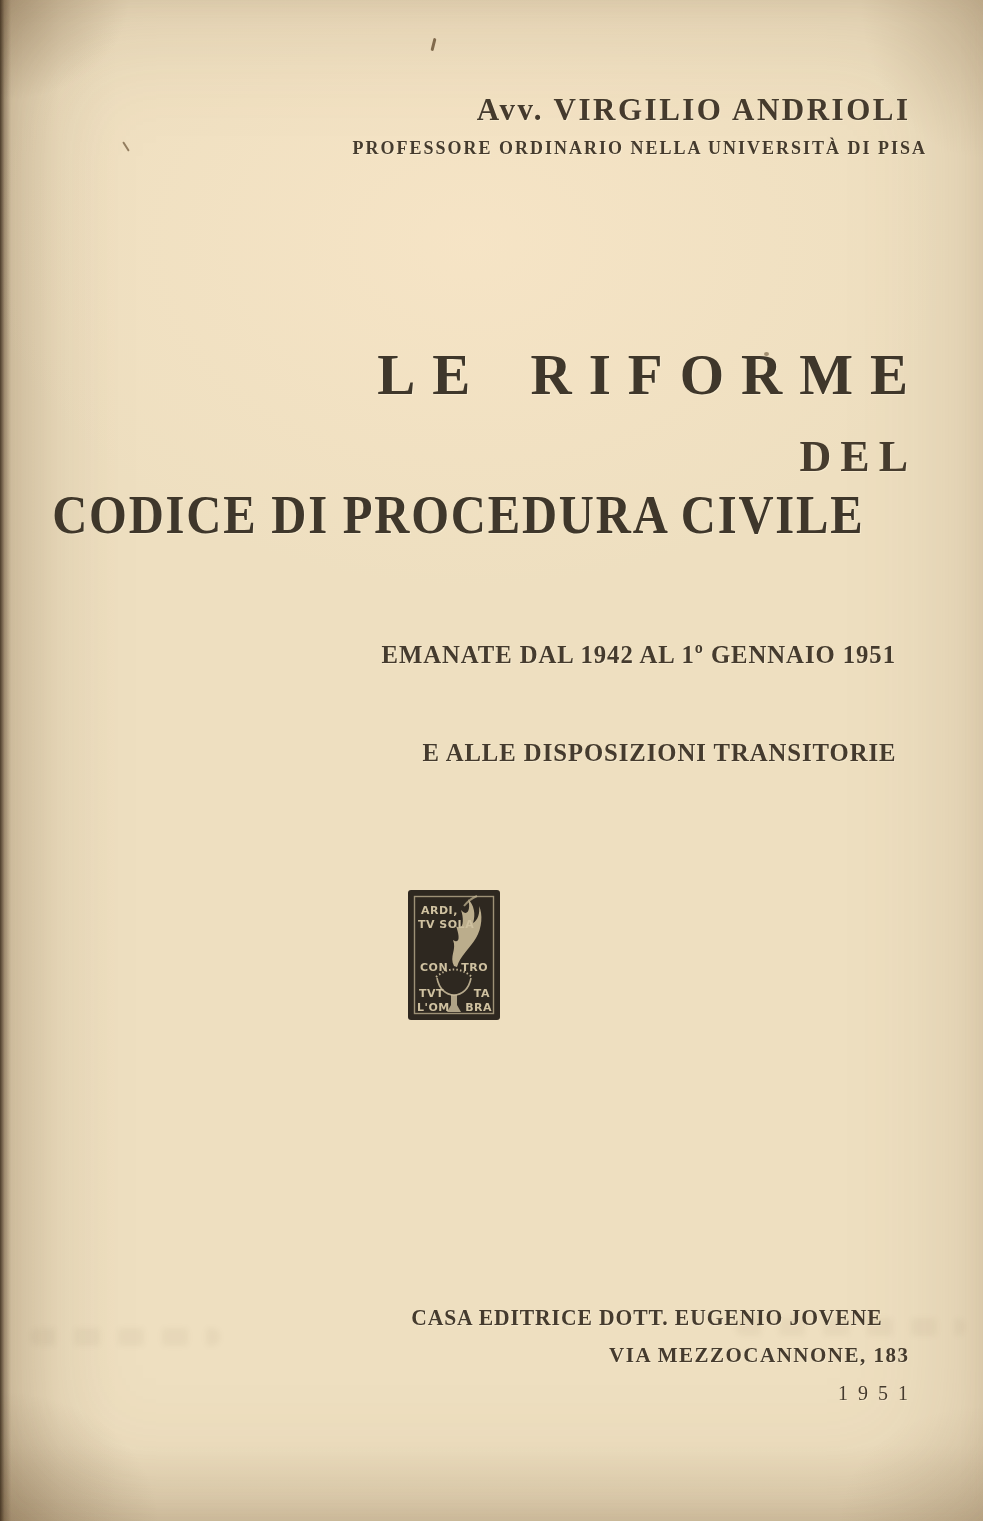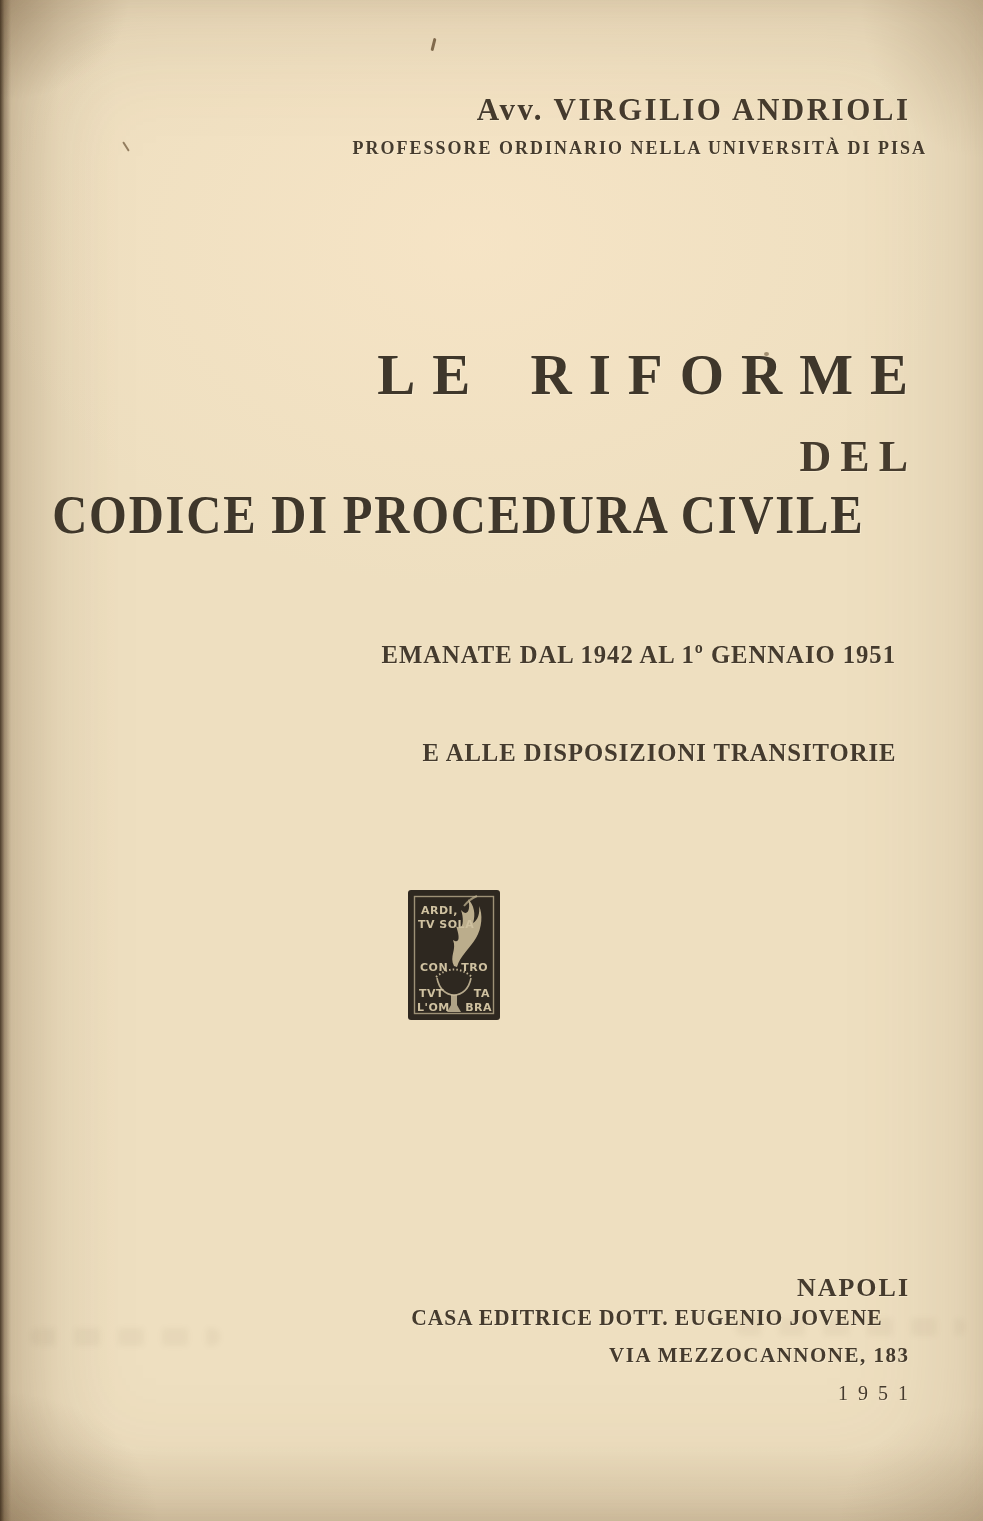--- a/index.html
+++ b/index.html
@@ -128,23 +128,20 @@
       <text x="13" y="24">ARDI,</text>
       <text x="10" y="38">TV SOLA</text>
       <text x="12" y="81">CON</text>
       <text x="80" y="81" text-anchor="end">TRO</text>
       <text x="11" y="107">TVT</text>
       <text x="82" y="107" text-anchor="end">TA</text>
       <text x="9" y="121">L'OM</text>
       <text x="84" y="121" text-anchor="end">BRA</text>
     </svg>
 
-    <div class="line city">
-      <span>NAPOLI</span>
-    </div>
     <div class="line pub">
       <span>CASA EDITRICE DOTT. EUGENIO JOVENE</span>
     </div>
     <div class="line addr">
       <span>VIA MEZZOCANNONE, 183</span>
     </div>
     <div class="line year">
       <span>1951</span>
     </div>
 

